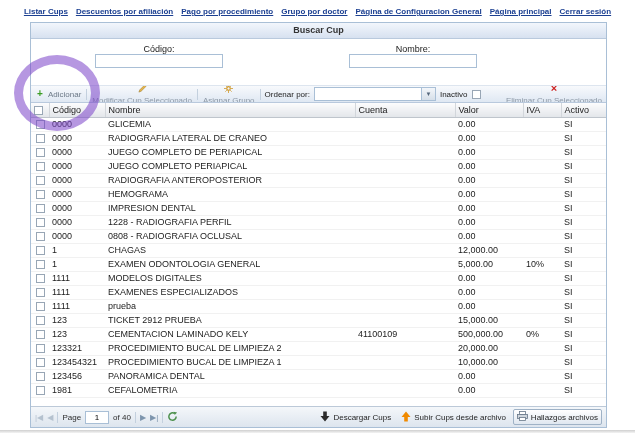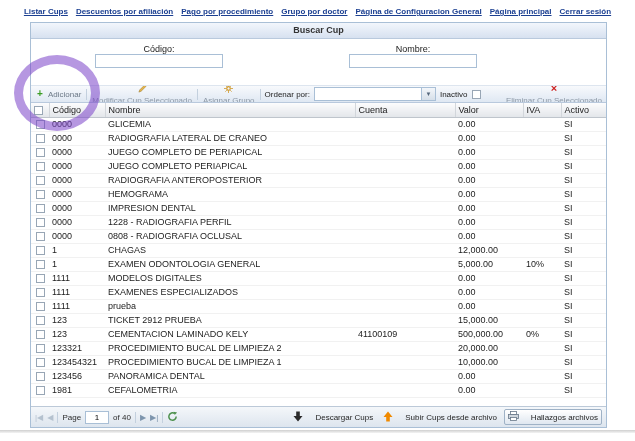--- a/index.html
+++ b/index.html
@@ -57,21 +57,21 @@
         line-height:13px; white-space:nowrap; overflow:hidden; color:#1c1c1c; }
   td.c-sel, th.c-sel { text-align:center; padding:0; }
   
   .pagingbar { height:21px; flex:0 0 21px; background:linear-gradient(#f4f7fa,#dde5ee);
                border-top:1px solid #bcc9d8; display:flex; align-items:center; gap:4px;
                padding:0 4px; font-size:8px; color:#2c2c2c; white-space:nowrap; }
   .pg-btn { color:#7d95ad; font-size:8px; cursor:pointer; display:inline-flex; align-items:center; }
   .pg-btn.disabled { color:#b5c2cf; }
   .page-input { width:24px; height:13px; border:1px solid #a9bfd6; font-size:8px; text-align:center;
                 font-family:"Liberation Sans", sans-serif; }
-  .ft-btn { display:inline-flex; align-items:center; gap:12px; cursor:pointer; color:#1f1f1f;
+  .ft-btn { display:inline-flex; align-items:center; gap:3px; cursor:pointer; color:#1f1f1f;
             font-size:8px; padding:1px 3px; }
   .ft-btn.boxed { border:1px solid #9fb2c6; background:linear-gradient(#ffffff,#dfe7f0); border-radius:2px; }
   
   .annotation { position:absolute; left:14px; top:55px; width:86px; height:76px;
                 border:9px solid var(--annotation,#7a42c8); border-radius:50%; opacity:.55;
                 pointer-events:none; z-index:50; }
   .page-bottom-shadow { position:absolute; left:0; top:430px; width:635px; height:3px;
                 background:linear-gradient(#cfcfcf,#f4f4f4); }
 </style>
 </head>

